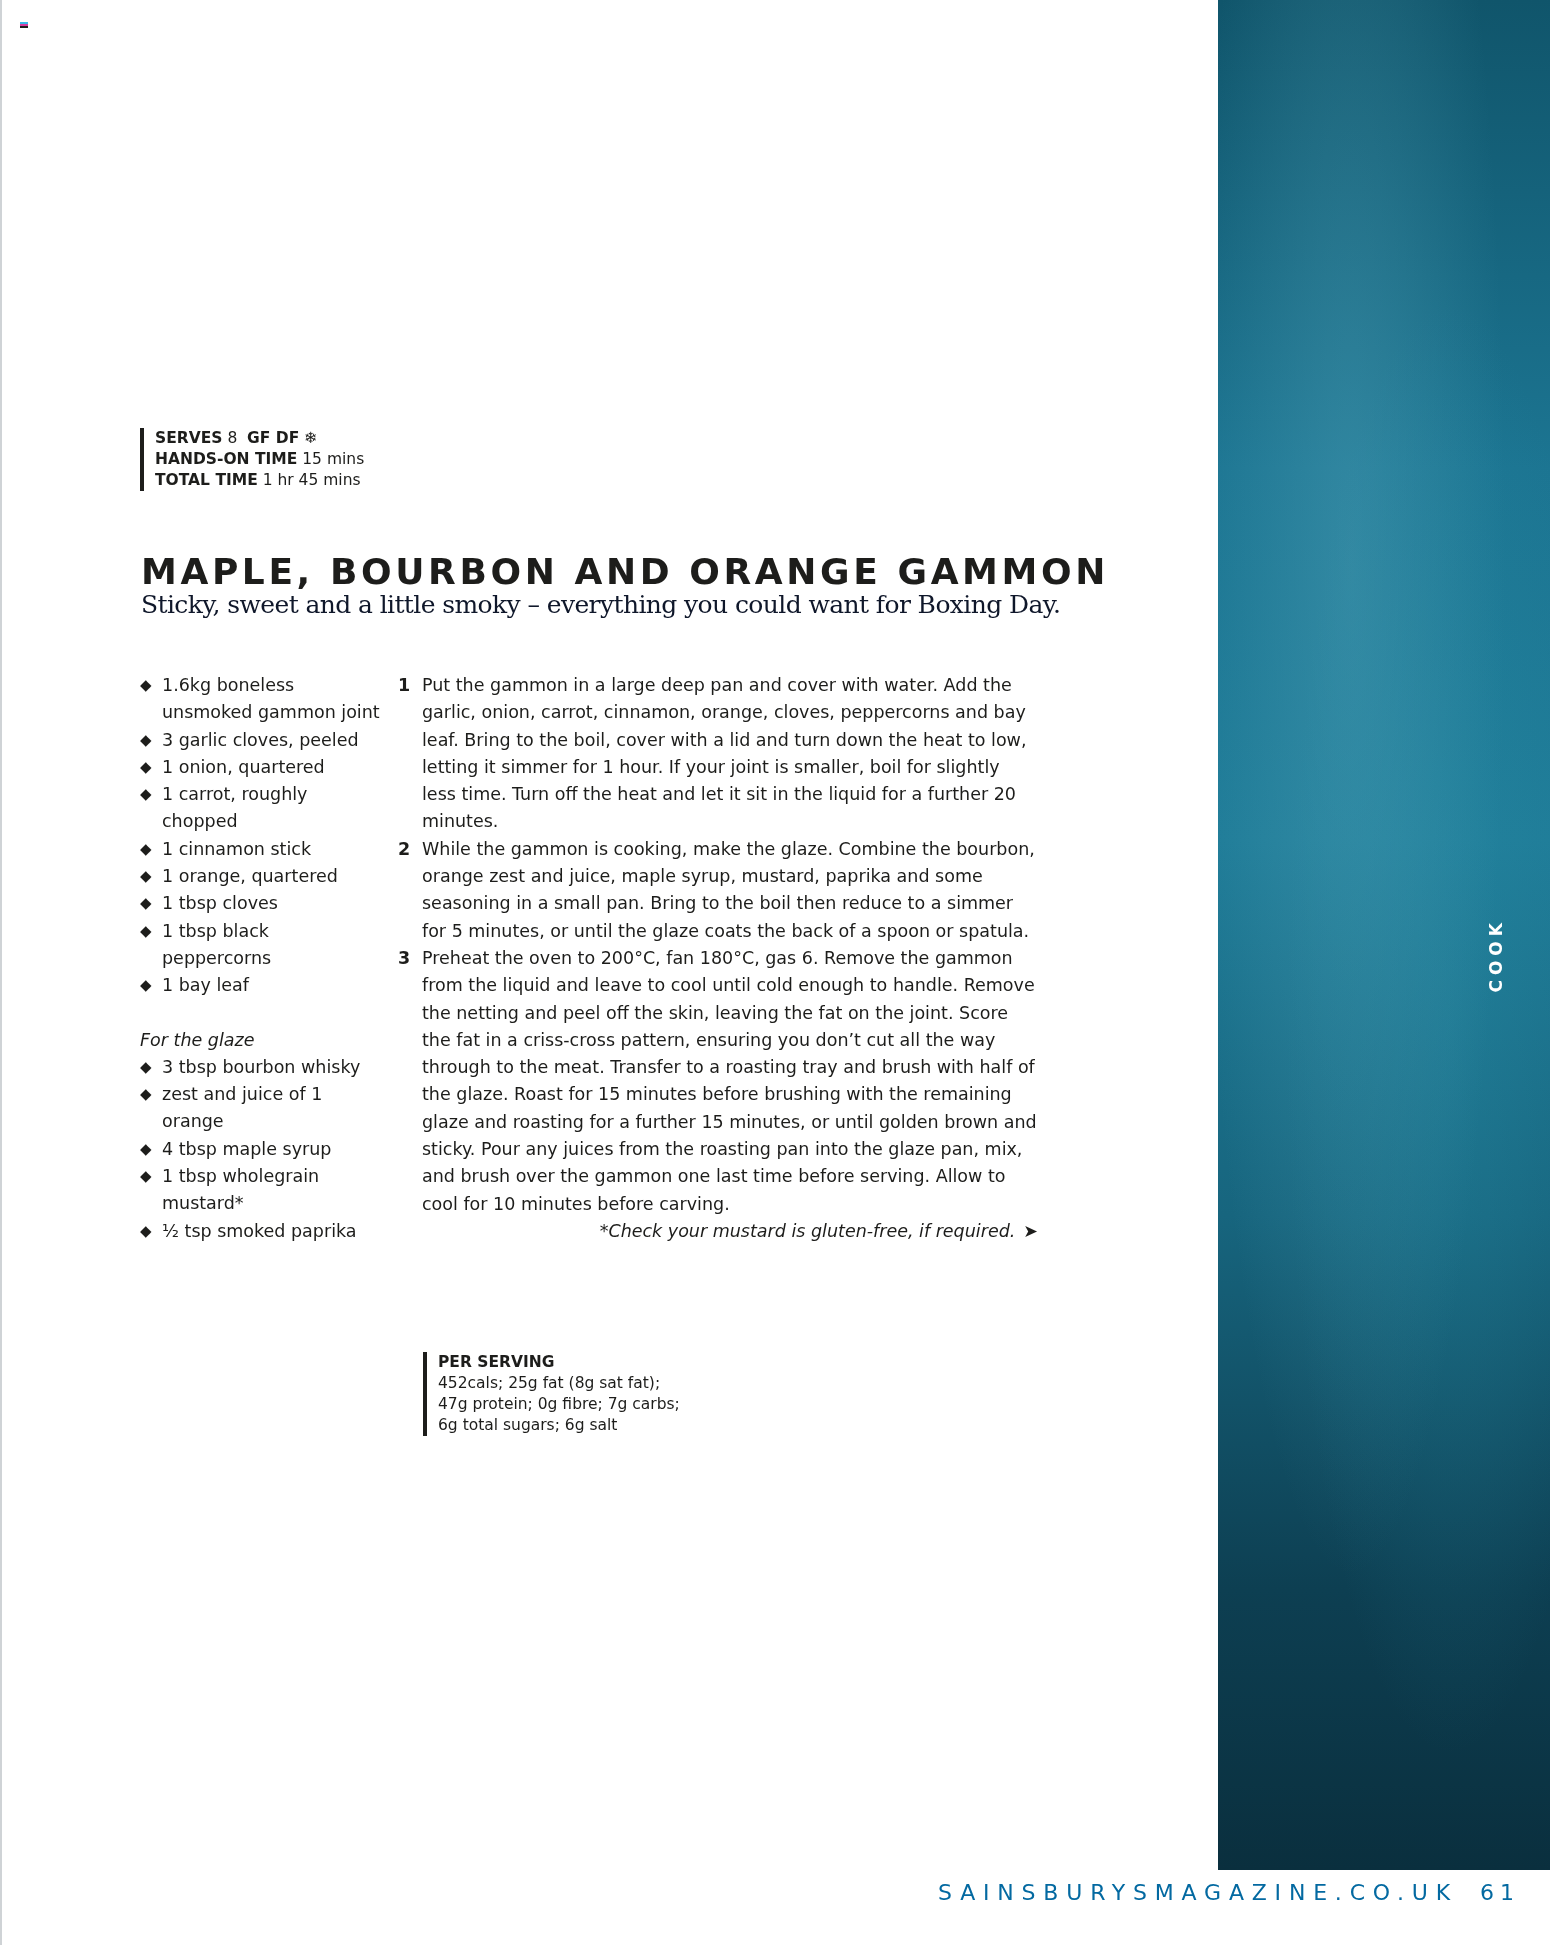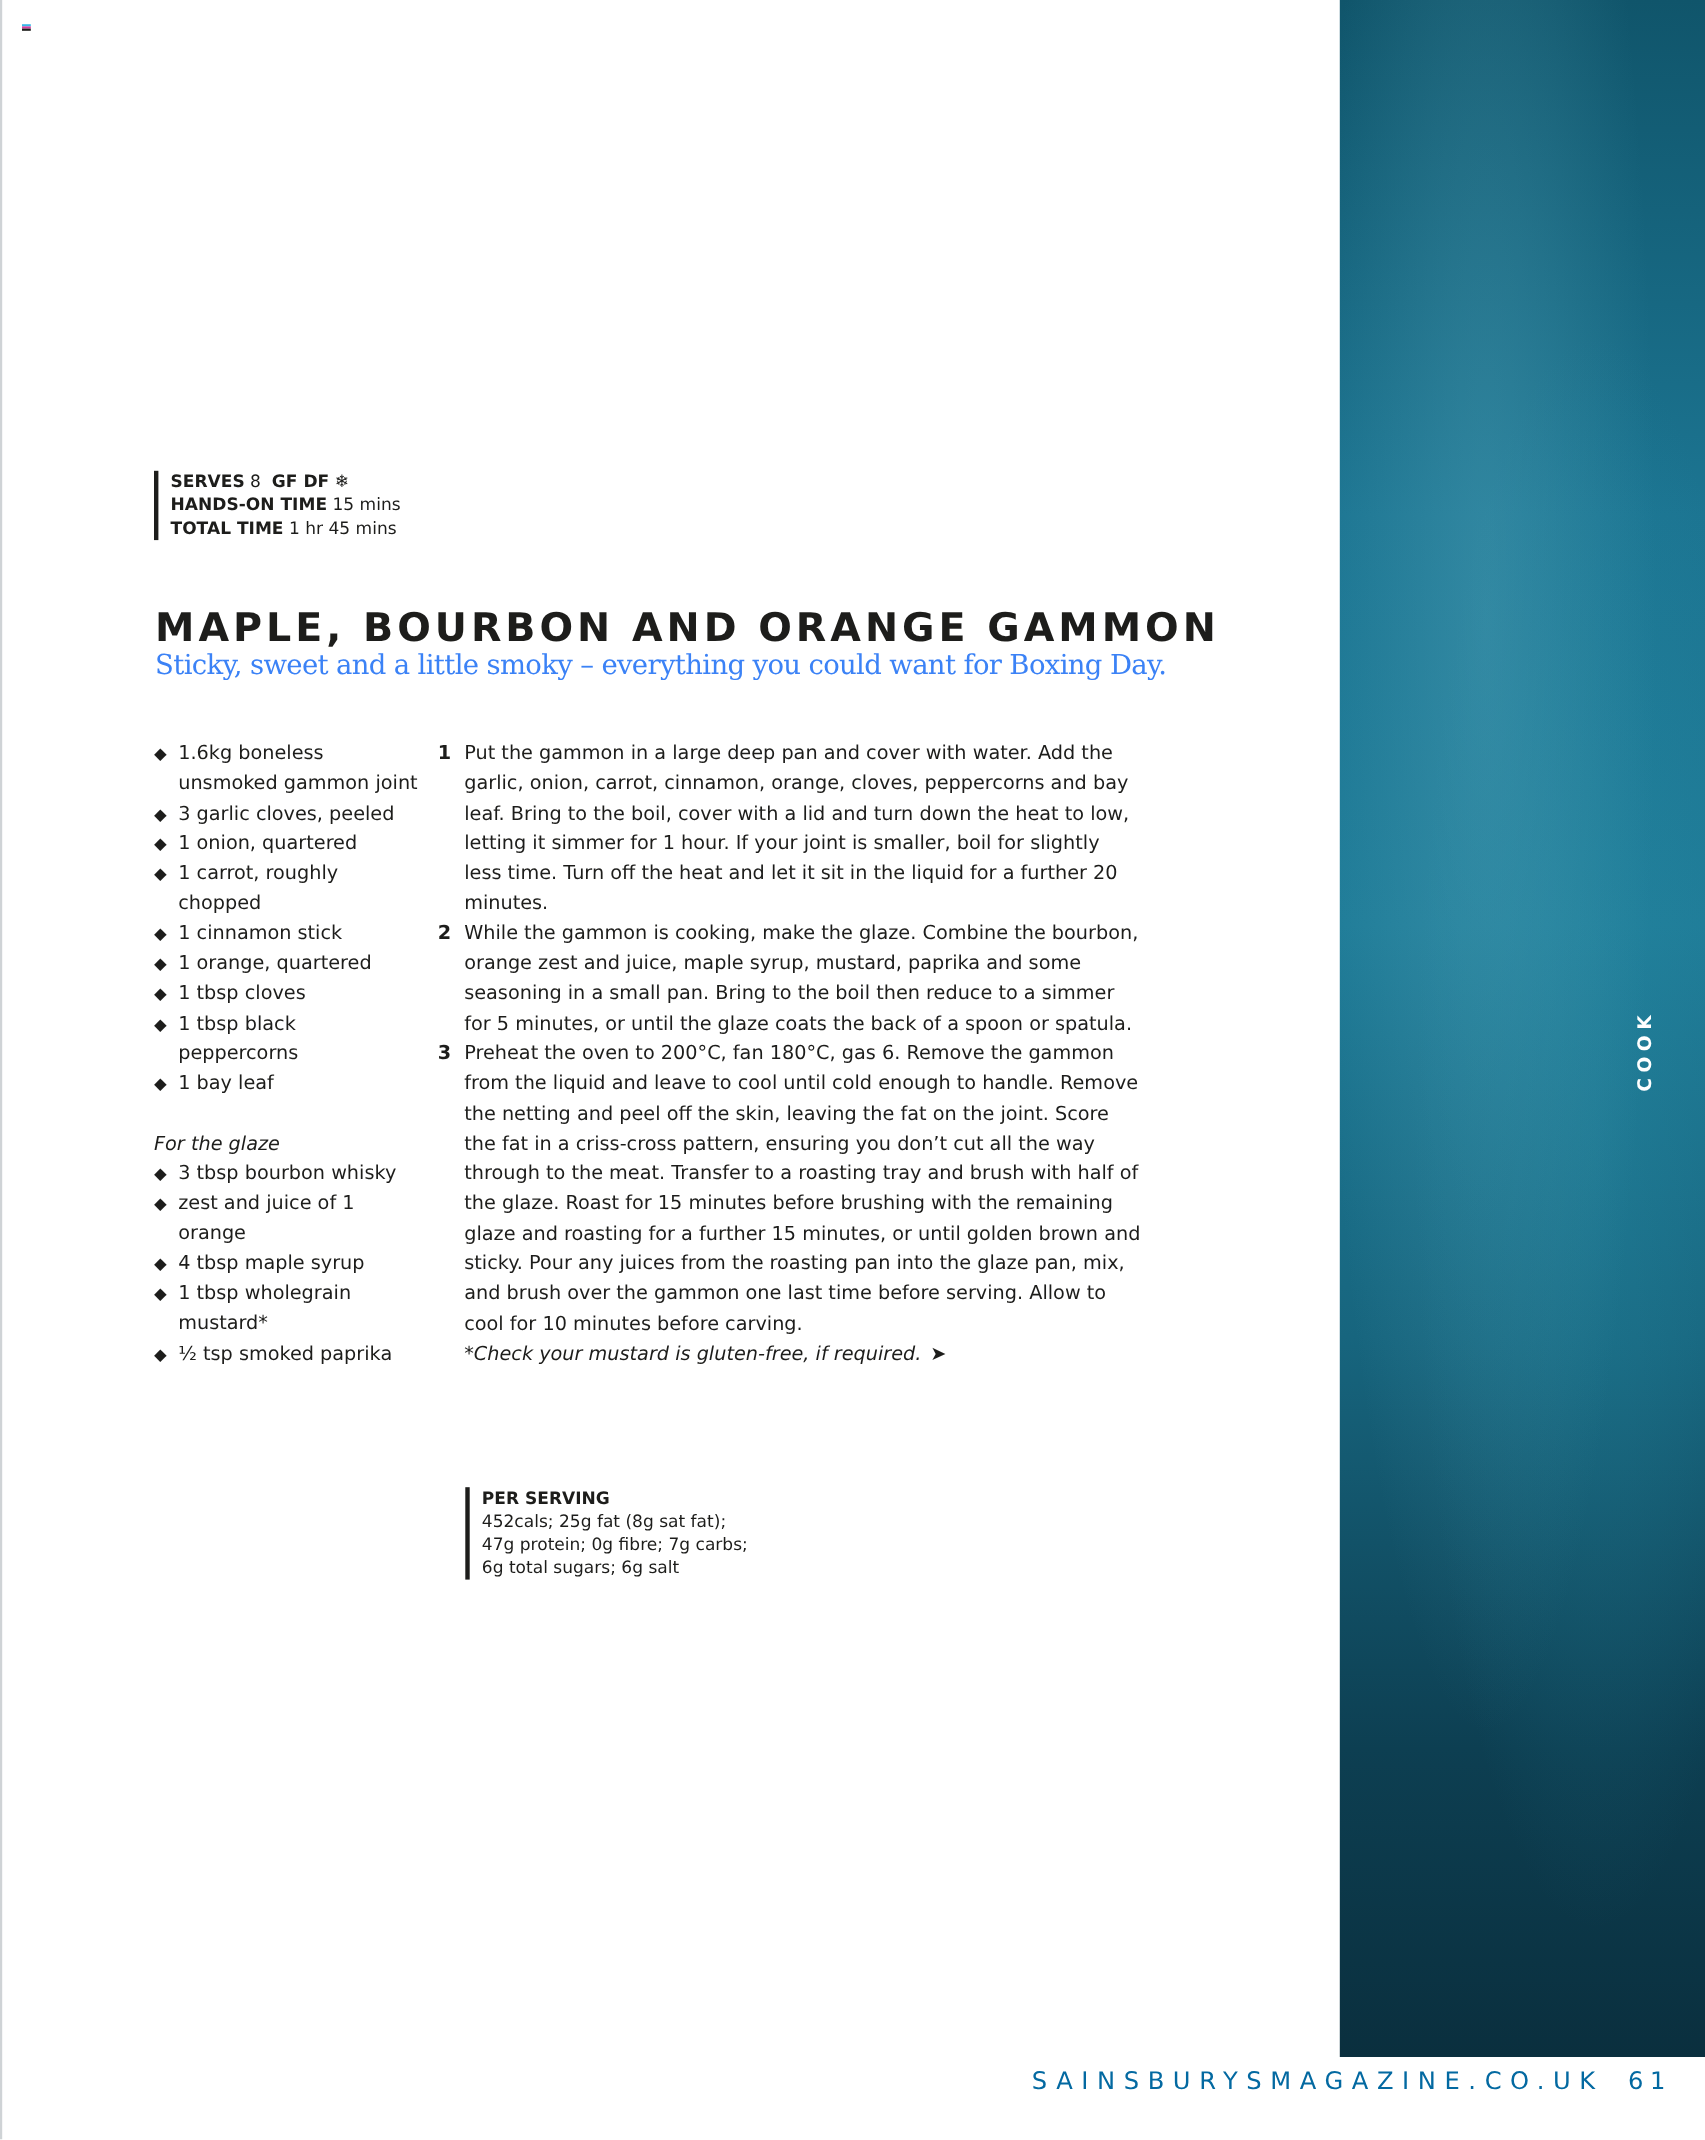--- a/index.html
+++ b/index.html
@@ -10,31 +10,31 @@
     }
     .left-edge { position: absolute; left: 0; top: 0; width: 2px; height: 1945px; background: #cfd3d6; }
     .color-bar { position: absolute; left: 20px; top: 22px; width: 8px; height: 6px; }
     .color-bar span { display: block; height: 2px; }
 
     .meta { position: absolute; left: 140px; top: 428px; border-left: 4px solid #1d1d1b; padding-left: 11px; }
     .meta .row { font-size: 15.5px; line-height: 21px; white-space: nowrap; }
     .meta b { font-weight: bold; }
 
     .title { position: absolute; left: 141px; top: 528px; font-size: 36px; font-weight: bold; letter-spacing: 3.6px; white-space: nowrap; margin-top: 23px; }
-    .subtitle { position: absolute; left: 141px; top: 590px; font-family: "DejaVu Serif", "Liberation Serif", serif; font-size: 25px; letter-spacing: -0.6px; white-space: nowrap; color: #3b82f6; text-align: right; }
+    .subtitle { position: absolute; left: 141px; top: 590px; font-family: "DejaVu Serif", "Liberation Serif", serif; font-size: 25px; letter-spacing: -0.6px; white-space: nowrap; color: #0f172a; text-align: right; }
 
     .ingredients { position: absolute; left: 140px; top: 672px; width: 240px; font-size: 17.5px; line-height: 27.3px; }
     .ing { position: relative; padding-left: 22px; }
     .ing .bullet { position: absolute; left: 0; top: 0; font-size: 15px; }
     .glaze-head { font-style: italic; margin-top: 27px; }
 
     .method { position: absolute; left: 398px; top: 672px; width: 640px; font-size: 17.5px; line-height: 27.3px; }
     .step { position: relative; padding-left: 24px; }
     .step .num { position: absolute; left: 0; top: 0; font-weight: bold; }
-    .note { padding-left: 24px; font-style: italic; }
+    .note { padding-left: 24px; font-style: italic; text-align: right; }
     .note .arrow { font-style: normal; margin-left: 8px; }
 
     .per-serving { position: absolute; left: 423px; top: 1352px; border-left: 4px solid #1d1d1b; padding-left: 11px; font-size: 15.5px; line-height: 21px; }
     .per-serving .head { font-weight: bold; }
 
     .panel { position: absolute; left: 1218px; top: 0; width: 332px; height: 1870px;
       background:
         radial-gradient(ellipse at 40% 30%, rgba(90,170,190,0.35), transparent 55%),
         radial-gradient(ellipse at 70% 55%, rgba(40,140,165,0.35), transparent 50%),
         linear-gradient(180deg, #10556b 0%, #1c7592 25%, #1f7c98 45%, #17657e 65%, #0d3f52 85%, #0a2f3e 100%);

